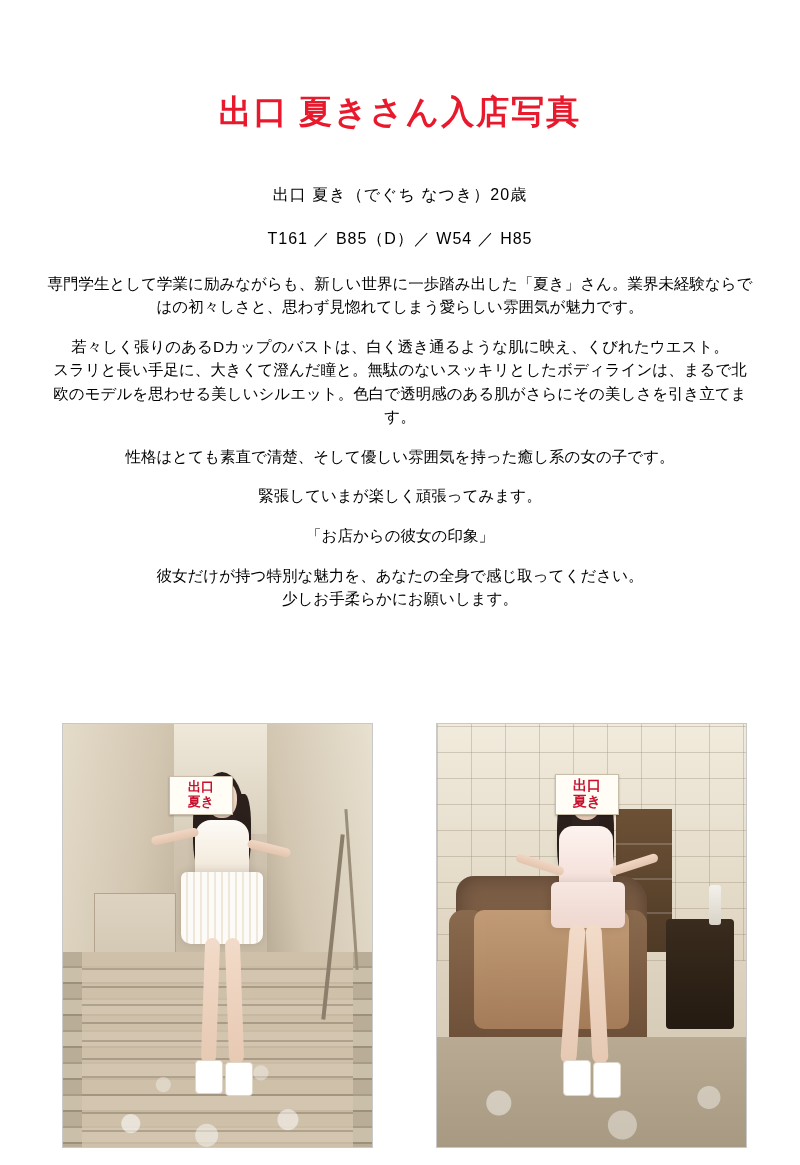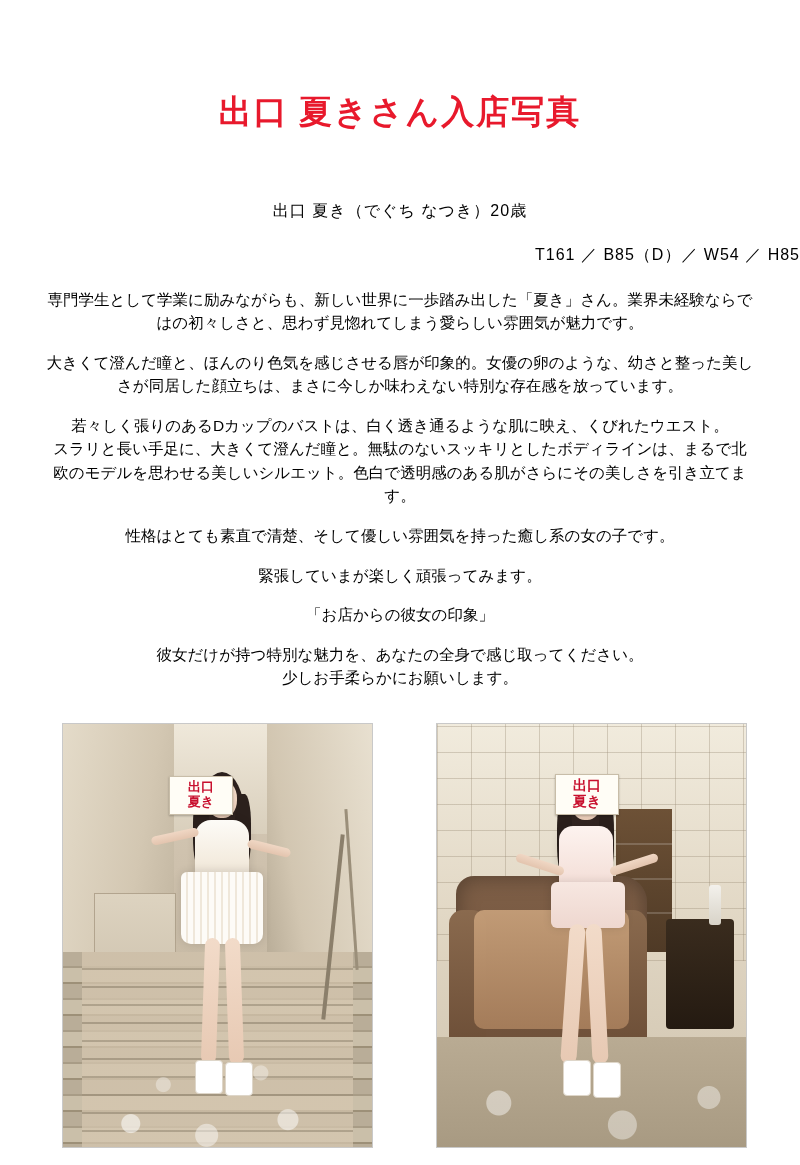--- a/index.html
+++ b/index.html
@@ -26,33 +26,32 @@
     color: #e8192c;
     font-family: "Liberation Serif", serif;
     font-weight: bold;
     font-size: 33px;
     letter-spacing: 2px;
     margin: 0;
     padding-top: 90px;
   }
   .profile-block {
     text-align: center;
-    margin-top: 64px;
+    margin-top: 48px;
     font-size: 16px;
     line-height: 1.55;
   }
   .profile-name {
     font-size: 16px;
     letter-spacing: 1px;
   }
   .profile-measure {
     margin-top: 19px;
     font-size: 16px;
     letter-spacing: 1px;
-    text-align: right;
   }
   .profile-exp {
     margin-top: 3px;
     font-size: 16px;
     letter-spacing: 1px;
   }
   .body-text {
     margin: 20px 46px 0 46px;
     font-size: 15.5px;
     line-height: 1.52;
@@ -257,21 +256,20 @@
 
   <h1 class="title">出口 夏きさん入店写真</h1>
 
   <div class="profile-block">
     <div class="profile-name">出口 夏き（でぐち なつき）20歳</div>
     <div class="profile-measure">T161 ／ B85（D）／ W54 ／ H85</div>
   </div>
 
   <div class="body-text">
     <p class="para">専門学生として学業に励みながらも、新しい世界に一歩踏み出した「夏き」さん。業界未経験ならではの初々しさと、思わず見惚れてしまう愛らしい雰囲気が魅力です。</p>
-    <p class="para">大きくて澄んだ瞳と、ほんのり色気を感じさせる唇が印象的。女優の卵のような、幼さと整った美しさが同居した顔立ちは、まさに今しか味わえない特別な存在感を放っています。</p>
     <p class="para tight">若々しく張りのあるDカップのバストは、白く透き通るような肌に映え、くびれたウエスト。</p>
     <p class="para">スラリと長い手足に、大きくて澄んだ瞳と。無駄のないスッキリとしたボディラインは、まるで北欧のモデルを思わせる美しいシルエット。色白で透明感のある肌がさらにその美しさを引き立てます。</p>
     <p class="para">性格はとても素直で清楚、そして優しい雰囲気を持った癒し系の女の子です。</p>
     <p class="para">緊張していまが楽しく頑張ってみます。</p>
     <p class="para">「お店からの彼女の印象」</p>
     <p class="para tight">彼女だけが持つ特別な魅力を、あなたの全身で感じ取ってください。</p>
     <p class="para">少しお手柔らかにお願いします。</p>
   </div>
 
   <div class="photos">

